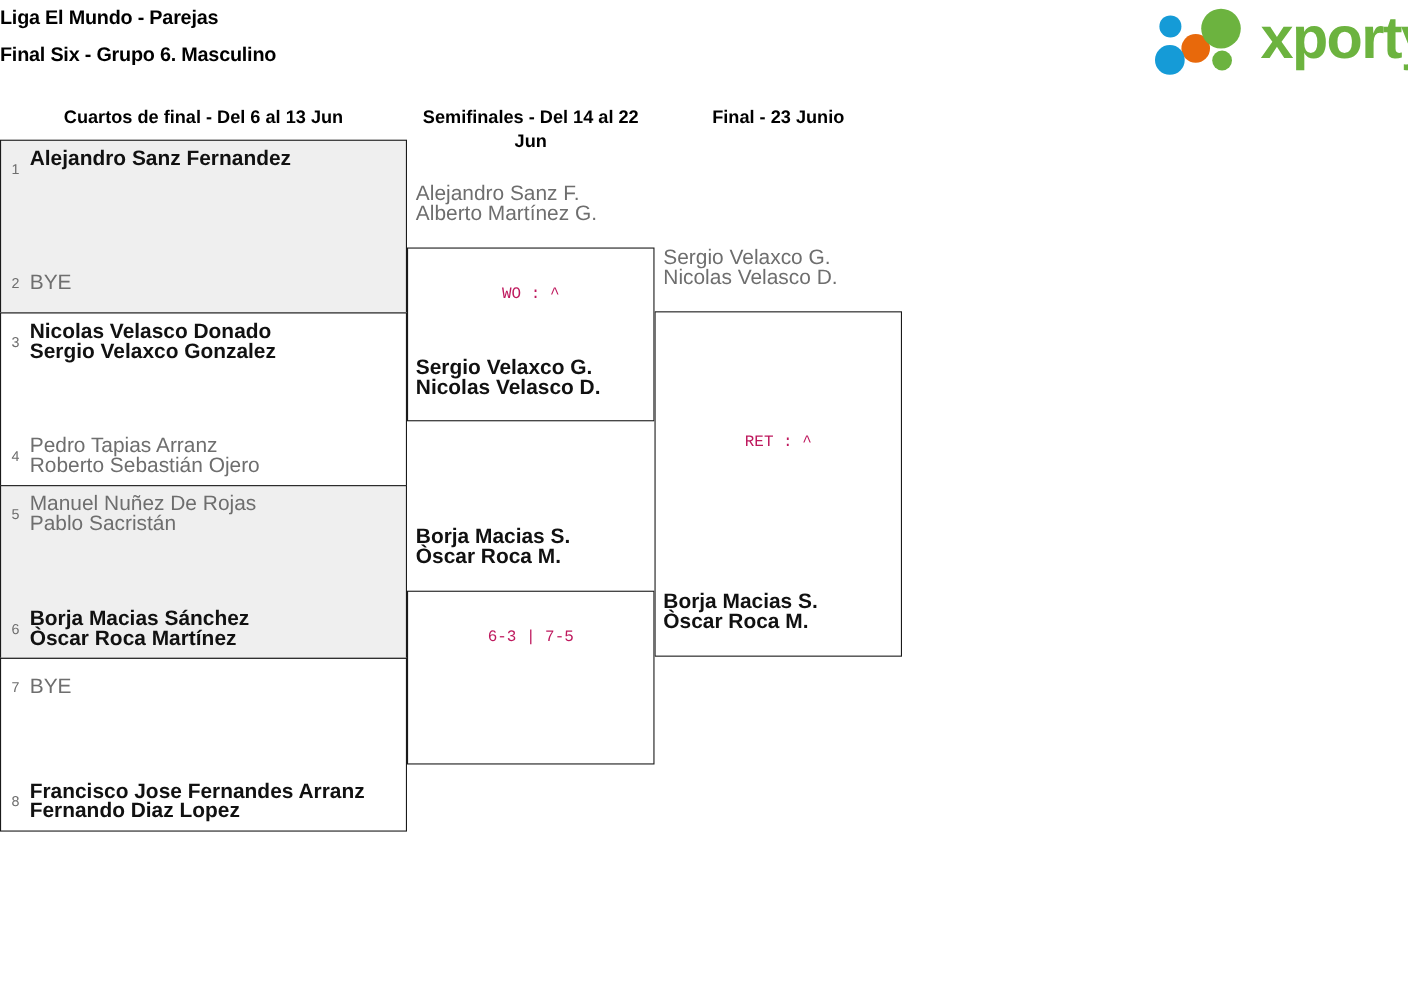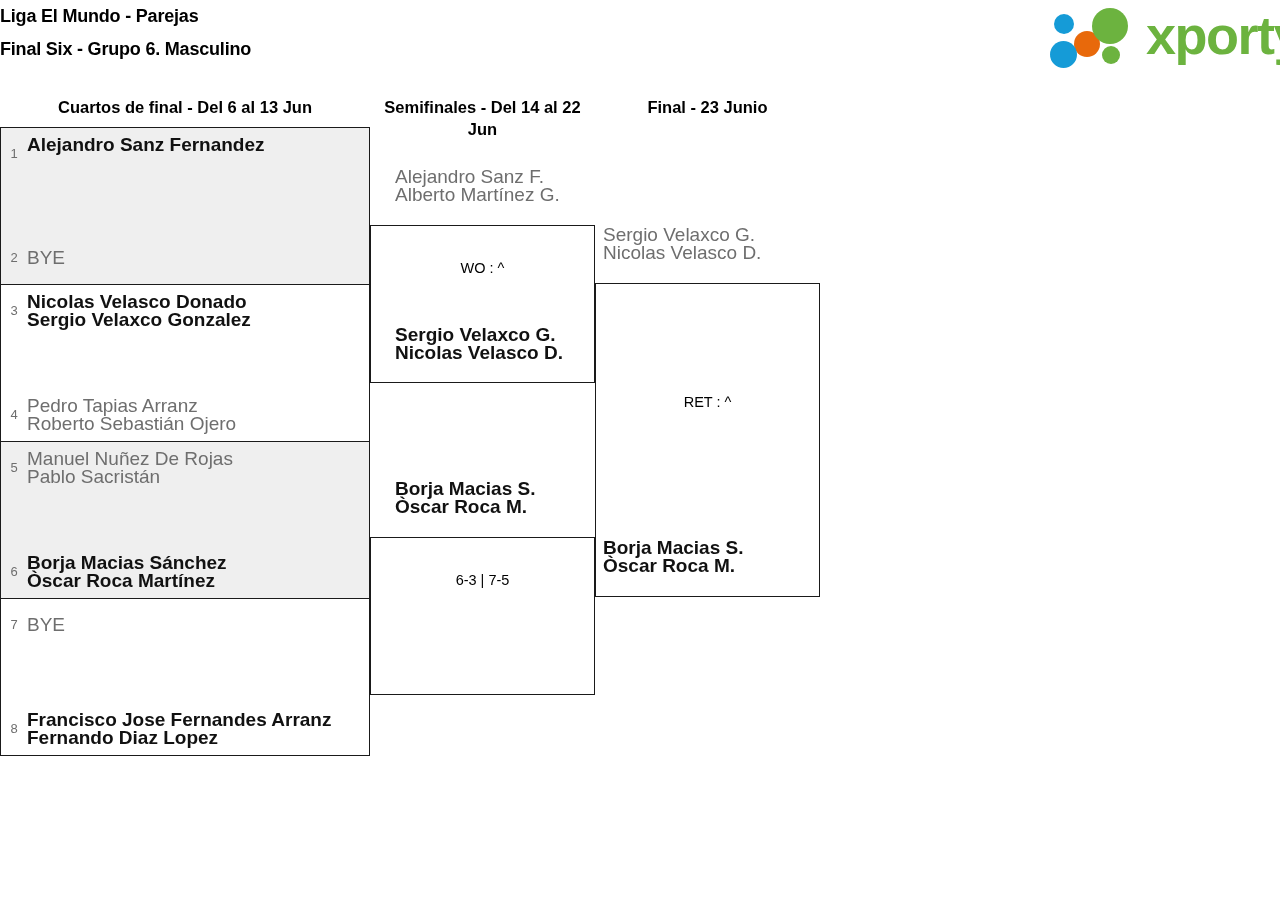--- a/index.html
+++ b/index.html
@@ -76,42 +76,43 @@
   }
   .names.winner { color: #111; font-weight: bold; }
   .names .nm { display: block; }
   .names .single { display: block; padding-top: 9px; }
 
   .score {
     position: absolute;
     left: 0; right: 0;
     text-align: center;
     font-size: 14.5px;
-    color: #000000;
+    color: #be185d;
     line-height: 18px;
+    font-family: Liberation Mono, monospace;
   }
 
   
   .r1 { left: 0px; width: 370px; height: 158px; }
   #m-0 { top: 127px; }
   #m-1 { top: 284px; }
   #m-2 { top: 441px; }
   #m-3 { top: 598px; }
   .r1 .slot.top    { top: 8px; }
   .r1 .slot.bottom { top: 112px; }
   .r1 .score { top: 226px; }
 
   
   .r2 { left: 370px; width: 225px; height: 158px; }
   #m-4 { top: 225px; }
   #m-5 { top: 537px; }
   .r2 .slot.top    { top: -58px; }
   .r2 .slot.bottom { top: 100px; }
   .r2 .score { top: 33px; }
-  .r2 .names { padding-left: 24px; }
+  .r2 .names { padding-left: 7px; }
 
   
   .r3 { left: 595px; width: 225px; height: 314px; }
   #m-6 { top: 283px; }
   .r3 .slot.top    { top: -58px; }
   .r3 .slot.bottom { top: 255px; }
   .r3 .score { top: 109px; }
   .r3 .names { padding-left: 7px; }
 </style>
 </head>

